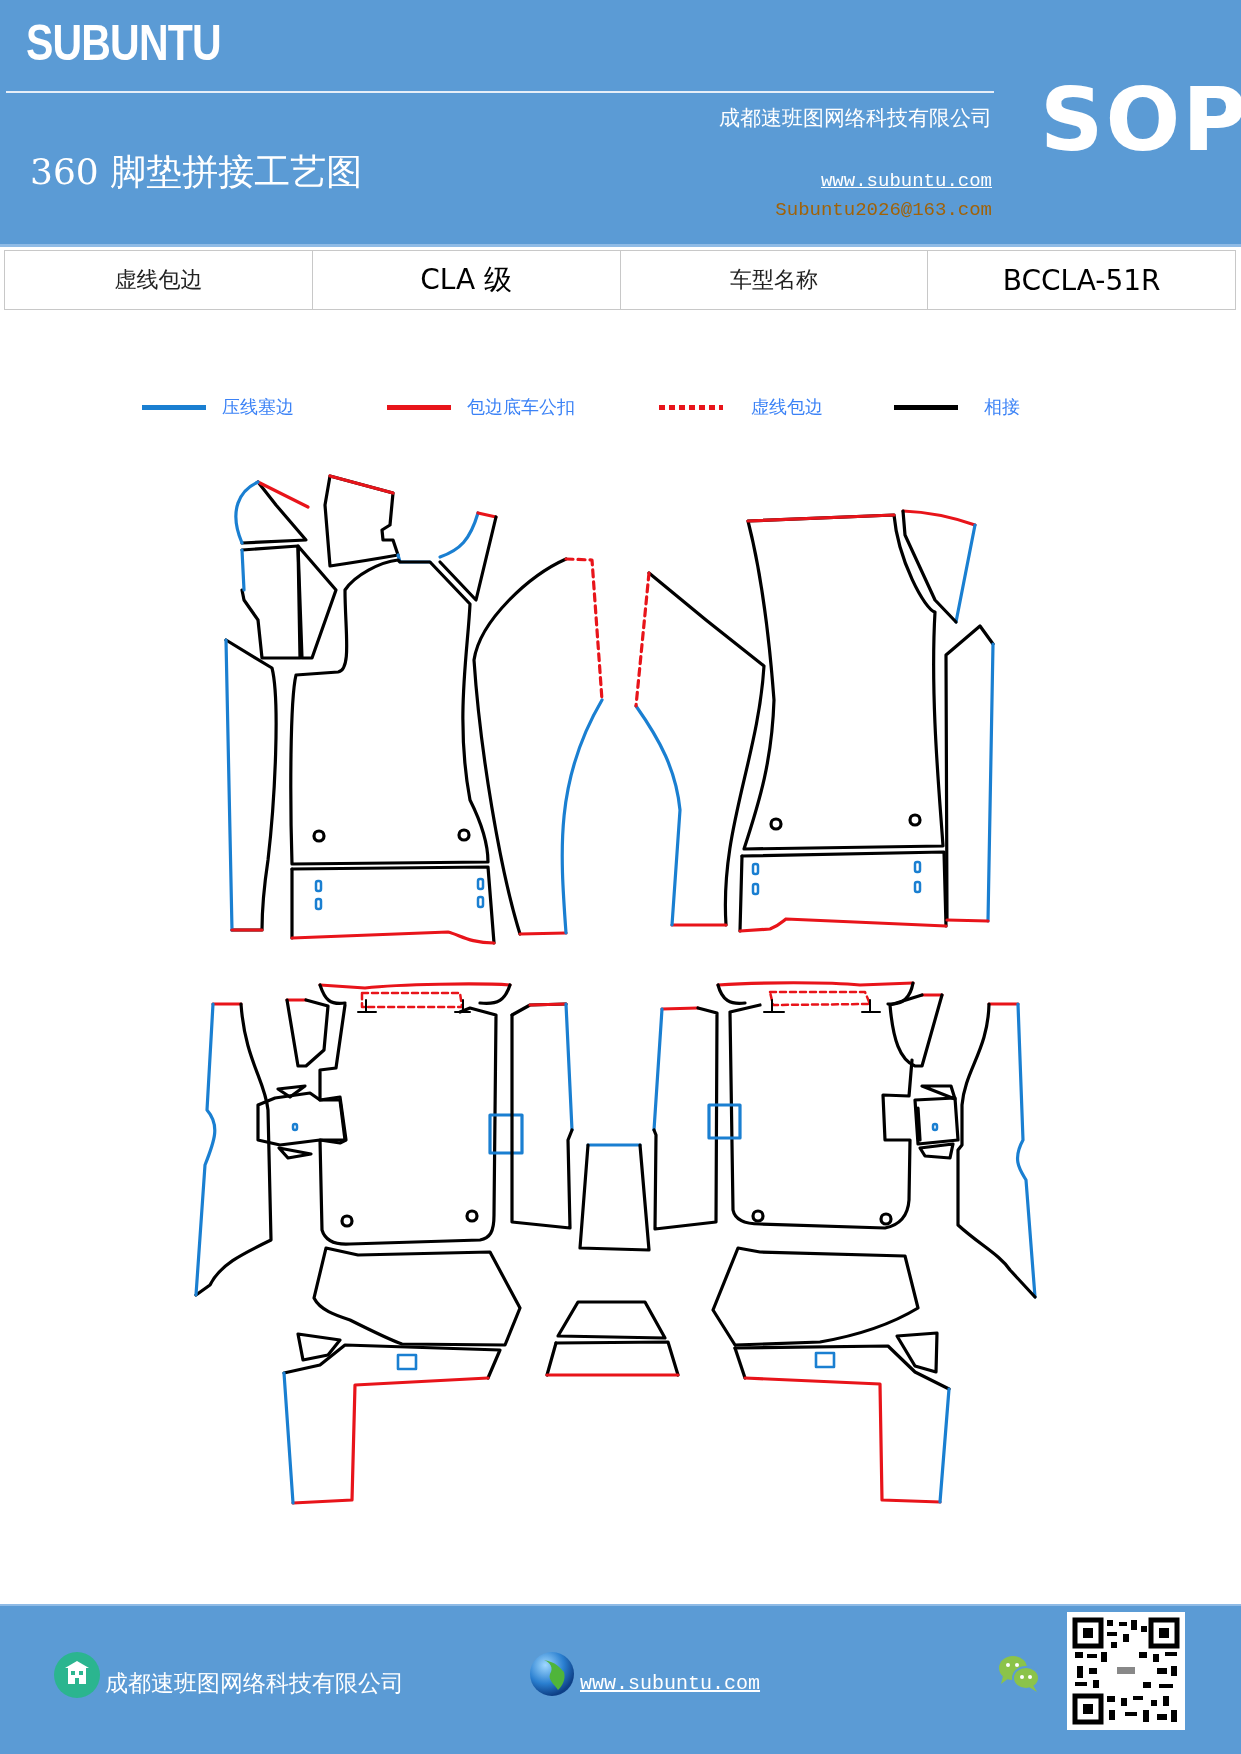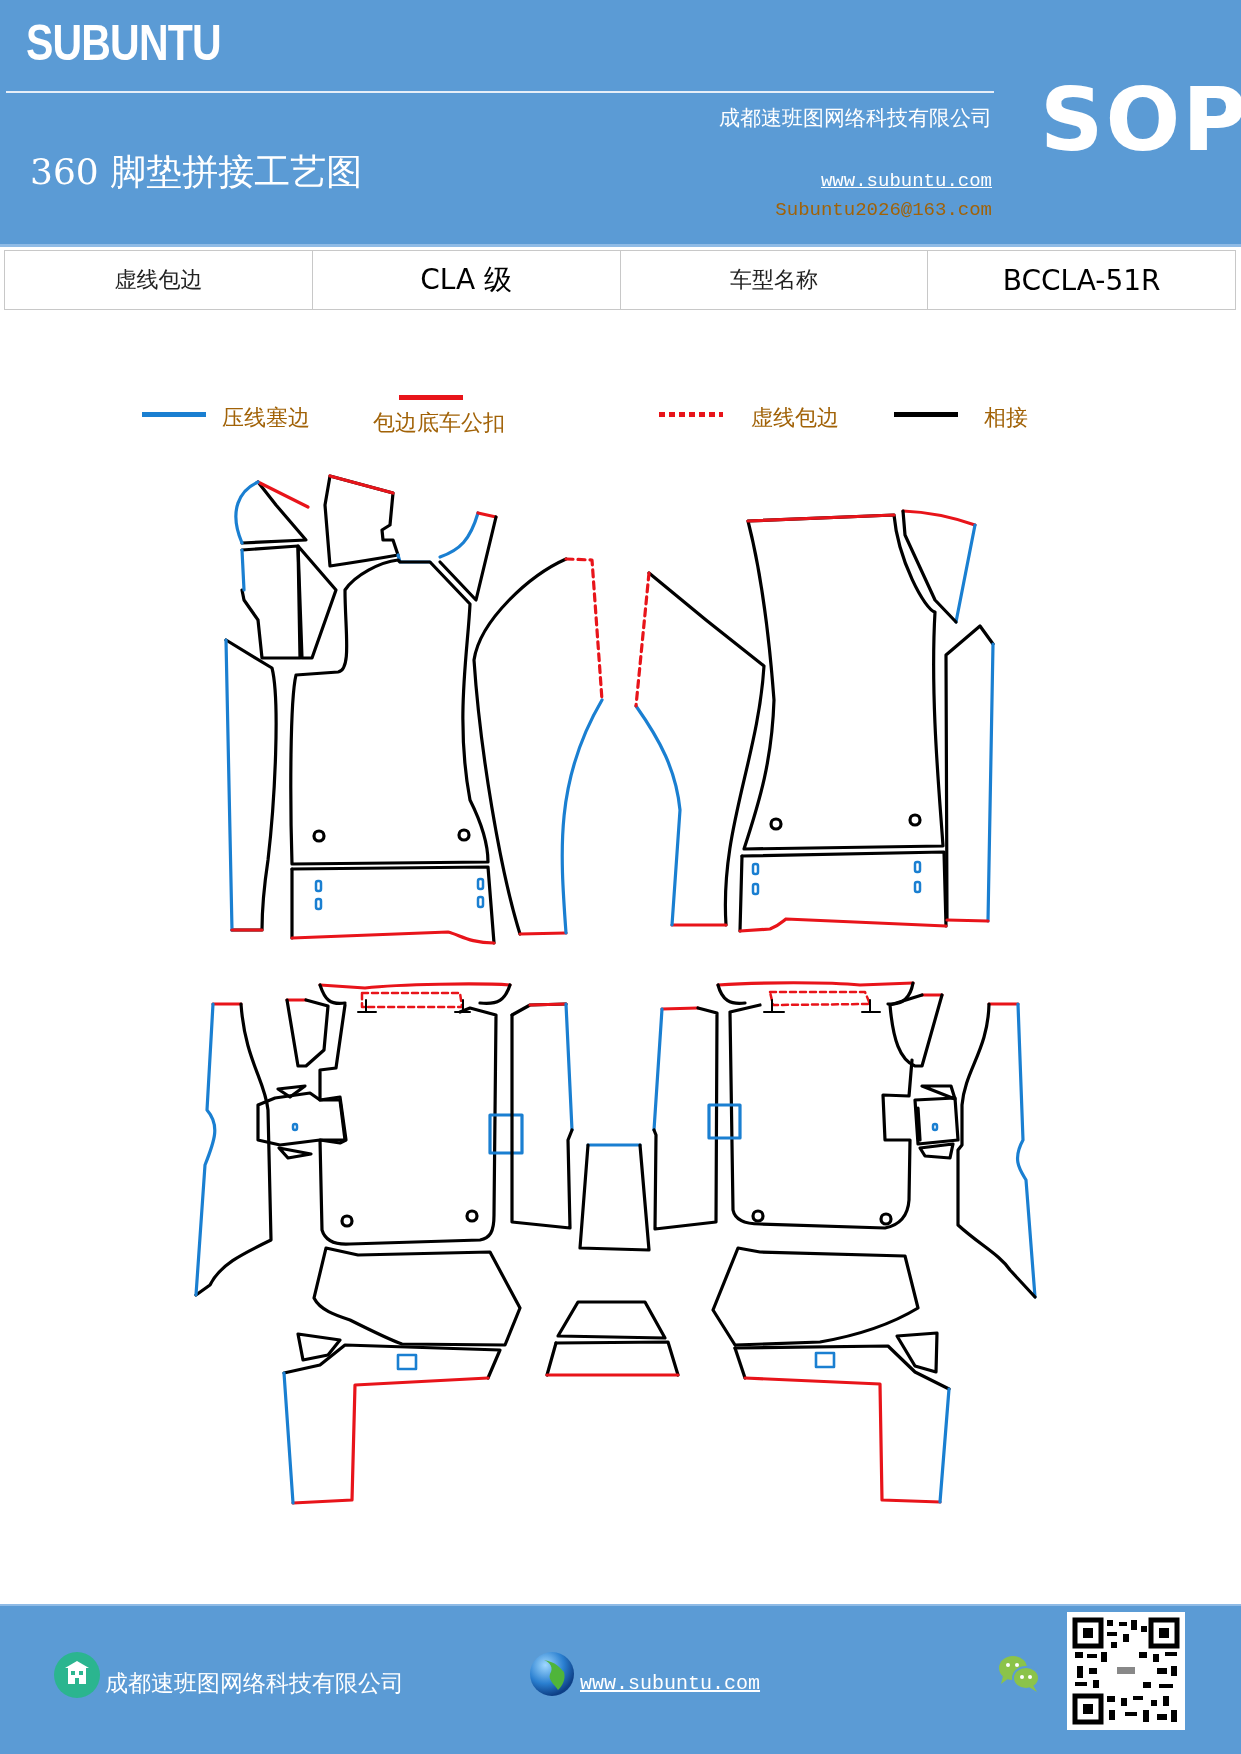--- a/index.html
+++ b/index.html
@@ -12,21 +12,21 @@
   .web{position:absolute;right:249px;top:170px;color:#fff;font-size:19px;text-decoration:underline;font-family:"Liberation Mono",monospace;}
   .email{position:absolute;right:249px;top:199px;color:#a16207;font-size:19px;font-family:"Liberation Mono",monospace;}
   .sop{position:absolute;left:1040px;top:68px;color:#fff;font-size:88px;font-family:"DejaVu Sans",sans-serif;font-weight:bold;letter-spacing:2px;}
   .header-bottom{position:absolute;left:0;top:244px;width:1241px;height:3px;background:#8fbbe6;}
   table.info{position:absolute;left:4px;top:250px;width:1232px;border-collapse:collapse;}
   table.info td{border:1.5px solid #c8c8c8;height:56px;text-align:center;font-size:22px;color:#222;width:25%;font-family:"DejaVu Sans",sans-serif;}
   table.info td.val{font-size:28px;color:#000;}
   .legend{position:absolute;top:395px;left:0;width:1241px;height:50px;}
   .lg{position:absolute;top:0;display:flex;align-items:center;}
   .lg .sw{width:64px;height:5px;margin-right:16px;}
-  .lg .txt{font-size:22px;color:#a16207;font-family:"DejaVu Sans",sans-serif;margin-top:8px;}
+  .lg .txt{font-size:18px;color:#3b82f6;font-family:"DejaVu Sans",sans-serif;}
   .sw.dash{background:repeating-linear-gradient(90deg,#e8141a 0 6px,transparent 6px 10px);height:5px;}
   .diagram{position:absolute;left:0;top:460px;width:1241px;height:1060px;}
   .footer{position:absolute;left:0;top:1606px;width:1241px;height:148px;background:#5b9bd5;}
   .footer-top{position:absolute;left:0;top:1604px;width:1241px;height:3px;background:#8fbbe6;}
   .f-company{position:absolute;left:105px;top:1668px;color:#fff;font-size:23px;}
   .f-web{position:absolute;left:580px;top:1672px;color:#fff;font-size:20px;text-decoration:underline;font-family:"Liberation Mono",monospace;}
   .qr{position:absolute;left:1067px;top:1612px;width:118px;height:118px;background:#fff;}
 </style>
 </head>
 <body>
@@ -50,21 +50,21 @@
     <td class="val">BCCLA-51R</td>
   </tr>
 </tbody>
   </table>
 
 <div class="legend">
   <div class="lg" style="left:142px;">
     <span class="sw" style="background:#1a7fd1;"></span>
     <span class="txt">压线塞边</span>
   </div>
-  <div class="lg" style="left:373px;flex-direction:column;">
+  <div class="lg" style="left:387px;">
     <span class="sw" style="background:#e8141a;"></span>
     <span class="txt">包边底车公扣</span>
   </div>
   <div class="lg" style="left:659px;">
     <span class="sw dash" style="margin-right:28px;"></span>
     <span class="txt">虚线包边</span>
   </div>
   <div class="lg" style="left:894px;">
     <span class="sw" style="background:#000;margin-right:26px;"></span>
     <span class="txt">相接</span>

